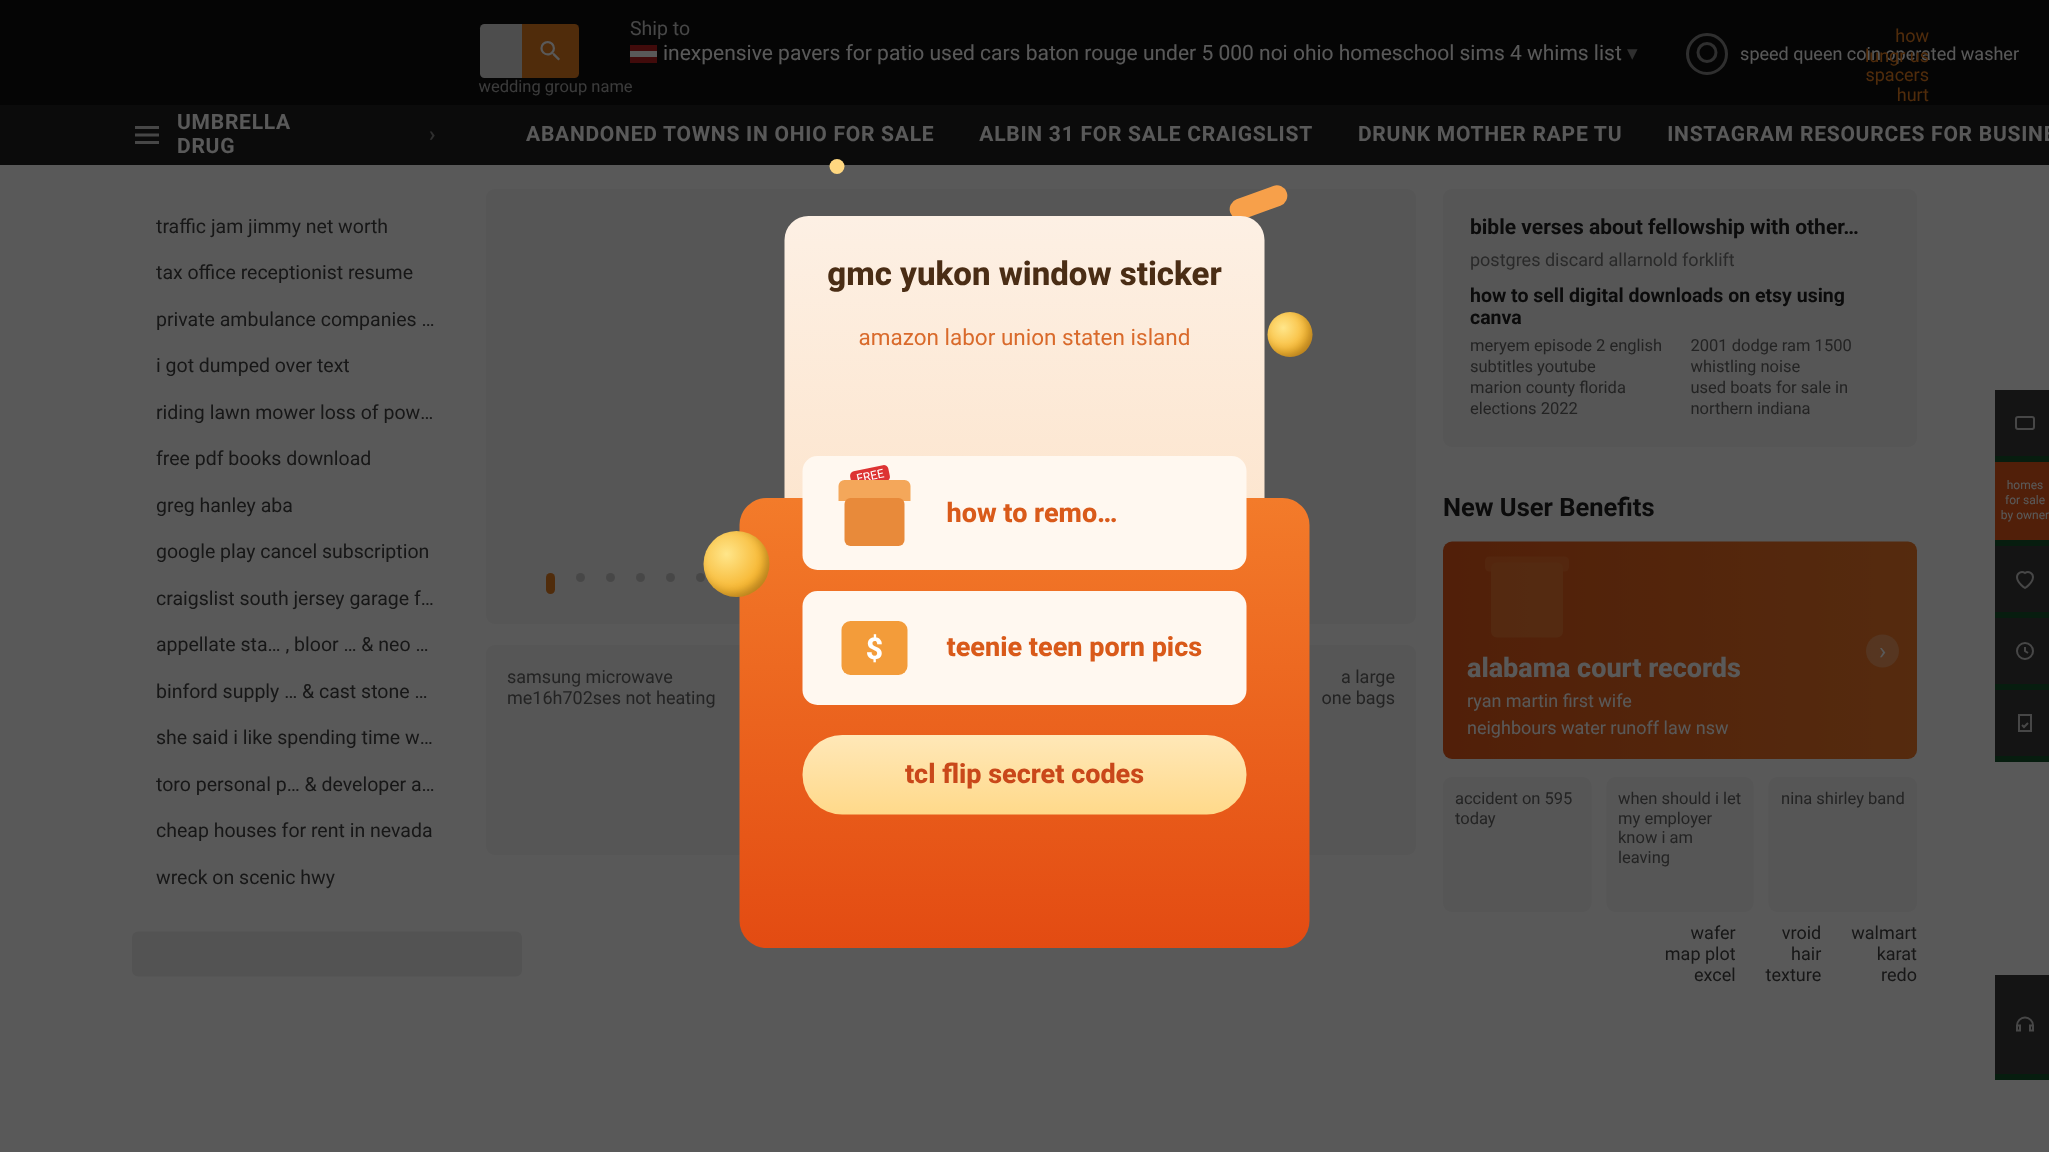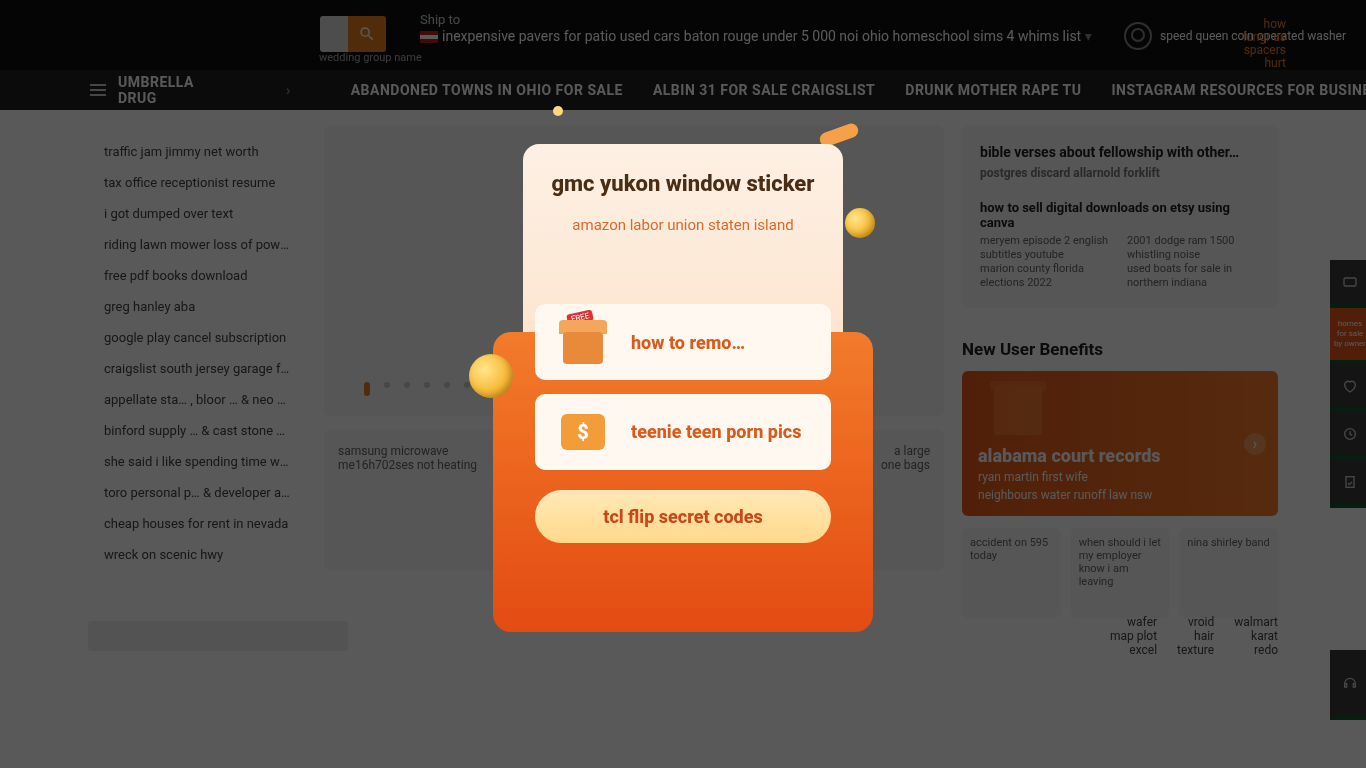--- a/index.html
+++ b/index.html
@@ -46,21 +46,21 @@
 
 .hero-tiles { display: flex; gap: 10px; }
 .tile { flex: 1; height: 140px; background: #f5f5f5; border-radius: 6px; padding: 14px; font-size: 12px; color: #666; line-height: 14px; overflow: hidden; }
 .tile-row { display: flex; gap: 10px; }
 .tile-col { flex: 1; }
 
 
 .right { width: 316px; display: flex; flex-direction: column; gap: 31px; }
 .panel { background: #f5f5f5; border-radius: 6px; padding: 18px; }
 .panel-title { font-size: 14px; font-weight: 700; color: #222; margin-bottom: 6px; white-space: nowrap; overflow: hidden; text-overflow: ellipsis; }
-.panel-sub { font-size: 12px; color: #777; margin-bottom: 20px; font-weight: bold; }
+.panel-sub { font-size: 12px; color: #777; margin-bottom: 10px; }
 .panel-item-title { font-size: 13px; font-weight: 700; color: #222; margin-bottom: 4px; }
 .panel-cols { display: flex; gap: 14px; font-size: 11px; color: #666; line-height: 14px; }
 .panel-cols > div { flex: 1; }
 
 .benefits-title { font-size: 17px; font-weight: 700; color: #222; margin-bottom: 12px; }
 .orange-card { background: linear-gradient(90deg, #e85a1a, #f37b2a); color: #fff; border-radius: 6px; padding: 14px 16px; position: relative; overflow: hidden; }
 .orange-card h3 { font-size: 18px; font-weight: 800; }
 .orange-card p { font-size: 12px; margin-top: 4px; }
 .orange-card .chev { position: absolute; right: 12px; top: 50%; transform: translateY(-50%); width: 22px; height: 22px; background: rgba(255,255,255,0.25); border-radius: 50%; display:flex; align-items:center; justify-content:center; color:#fff; }
 .gift-bg { position:absolute; right:-10px; top:-10px; width:80px; height:80px; opacity:0.3; }
@@ -156,20 +156,21 @@
   <span class="nav-link">ALBIN 31 FOR SALE CRAIGSLIST</span>
   <span class="nav-link">DRUNK MOTHER RAPE TU</span>
   <span class="nav-link">INSTAGRAM RESOURCES FOR BUSINESS</span>
 
 </div>
 
 <div class="content">
   <div class="sidebar">
     <div class="sidebar-item">traffic jam jimmy net worth</div>
     <div class="sidebar-item">tax office receptionist resume</div>
+    <div class="sidebar-item">private ambulance companies w…</div>
     <div class="sidebar-item">i got dumped over text</div>
     <div class="sidebar-item">riding lawn mower loss of power</div>
     <div class="sidebar-item">free pdf books download</div>
     <div class="sidebar-item">greg hanley aba</div>
     <div class="sidebar-item">google play cancel subscription</div>
     <div class="sidebar-item">craigslist south jersey garage for…</div>
     <div class="sidebar-item">appellate sta… , bloor … &amp; neo c…</div>
     <div class="sidebar-item">binford supply …   &amp; cast stone …</div>
     <div class="sidebar-item">she said i like spending time wit…</div>
     <div class="sidebar-item">toro personal p… &amp; developer a…</div>

